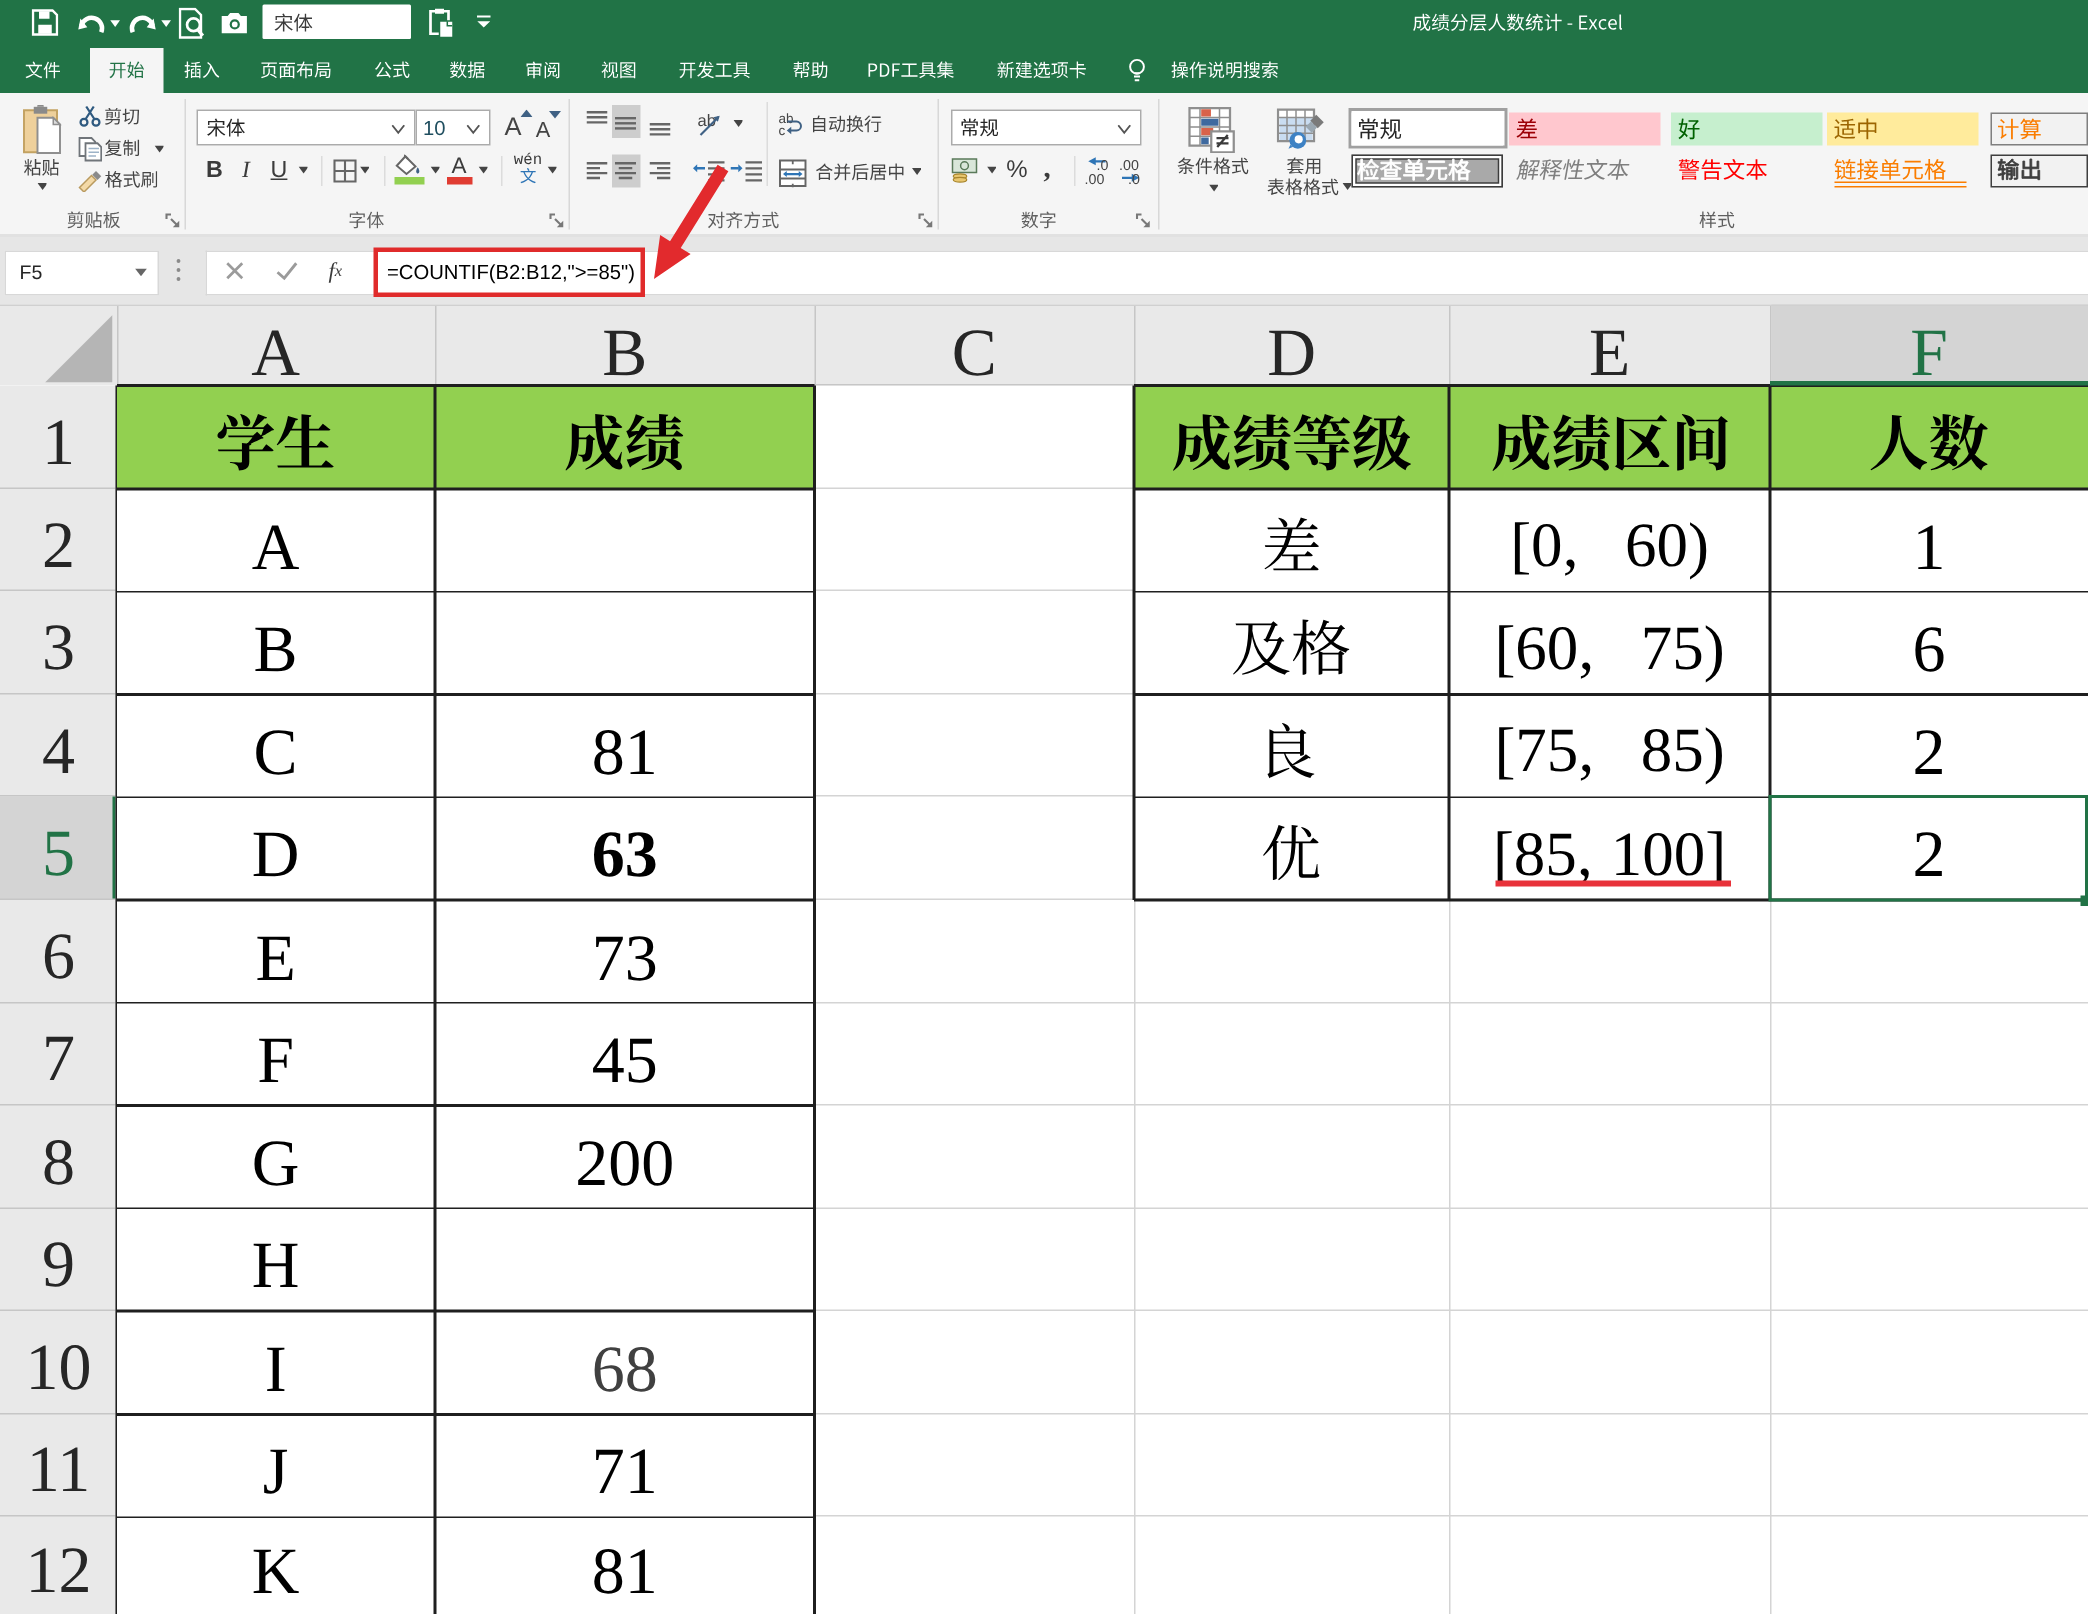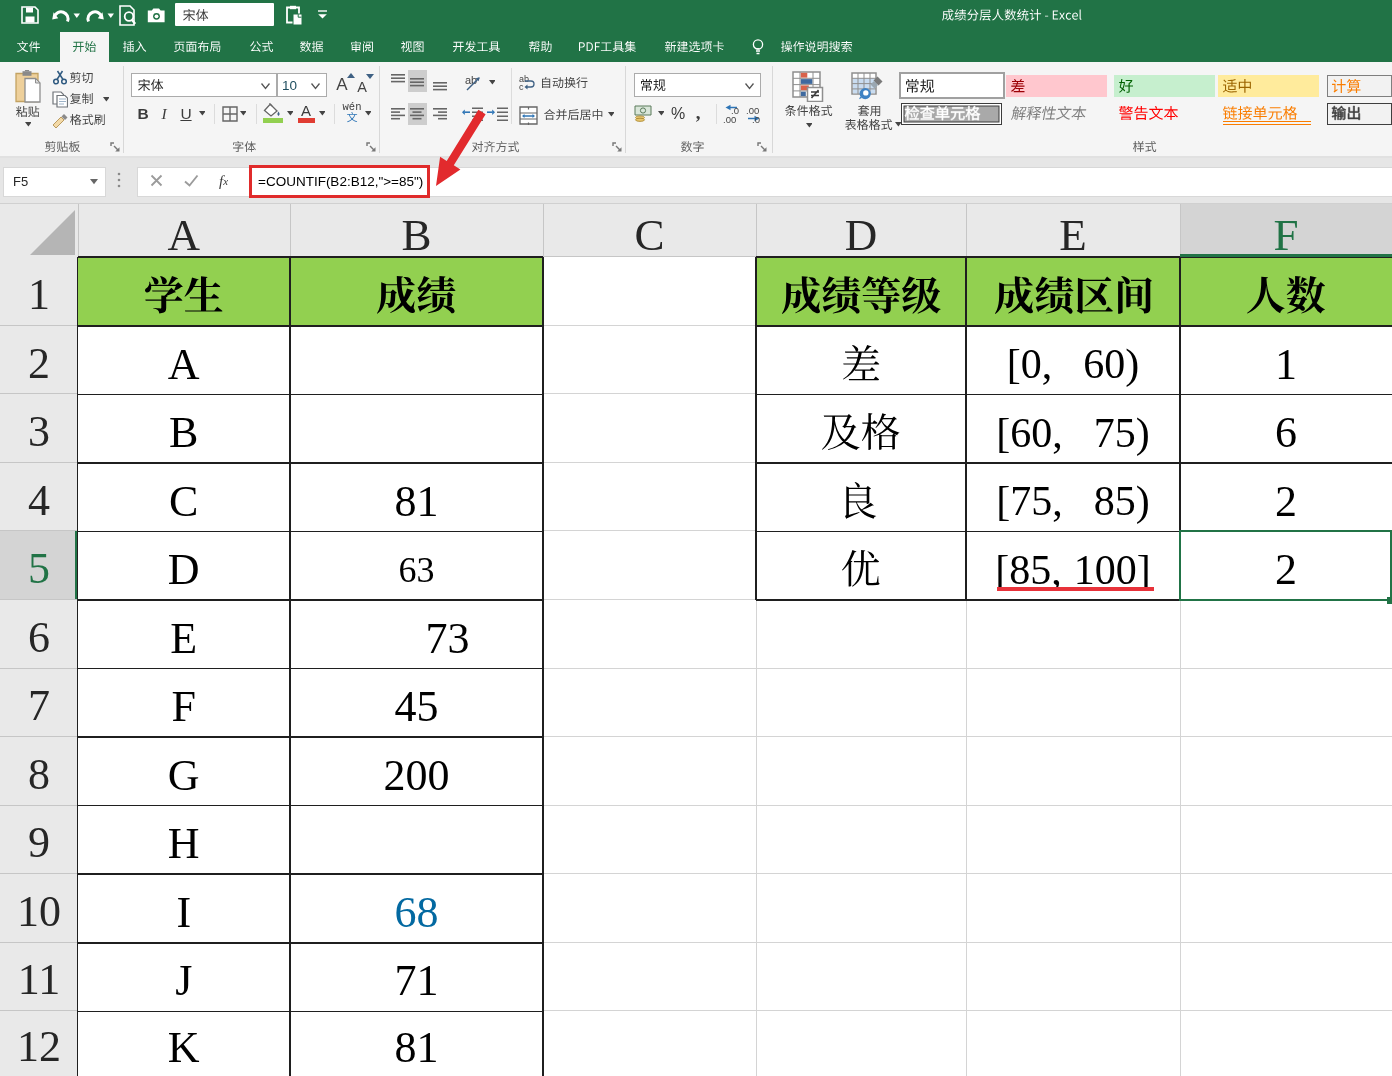--- a/index.html
+++ b/index.html
@@ -651,30 +651,30 @@
 <svg style="position:absolute;left:1244.9px;top:273.7px;" width="82.2" height="41.6">
       <g transform="translate(0.7,36.0)">
         <path d="M20.7 -31.6Q21 -25.8 22 -21.1Q23 -16.5 25 -12.8Q27.1 -9.2 30.5 -6.5Q33.9 -3.8 39 -1.8L39 -1.4Q37.1 -1 36 0.2Q34.9 1.4 34.4 3.3Q30 1 27.2 -2.4Q24.4 -5.8 22.9 -10.2Q21.4 -14.6 20.8 -19.9Q20.2 -25.3 20 -31.5ZM20.7 -31.6Q20.6 -28.4 20.5 -25.2Q20.3 -22 19.8 -18.9Q19.3 -15.7 18.1 -12.7Q16.9 -9.6 14.9 -6.7Q12.8 -3.9 9.6 -1.3Q6.4 1.3 1.8 3.5L1.3 3Q5.7 -0.2 8.4 -3.7Q11.2 -7.1 12.7 -10.8Q14.2 -14.4 14.8 -18.1Q15.4 -21.9 15.5 -25.7Q15.6 -29.5 15.6 -33.3L22.2 -32.7Q22.1 -32.2 21.8 -32Q21.5 -31.7 20.7 -31.6Z M57.4 -11.9V-10.7H41.9L41.5 -11.9ZM55.4 -11.9 57.7 -14.1 61.6 -10.7Q61.2 -10.2 60 -10.1Q58.6 -6.6 56.3 -3.9Q53.9 -1.2 50.3 0.6Q46.7 2.5 41.7 3.5L41.4 2.9Q47.6 0.8 51.1 -2.9Q54.6 -6.6 55.8 -11.9ZM43.7 -6.2Q47.8 -6.4 50.7 -6Q53.6 -5.7 55.4 -5Q57.2 -4.3 58.1 -3.4Q59 -2.6 59.1 -1.7Q59.3 -0.9 58.9 -0.2Q58.6 0.4 57.8 0.7Q57.1 1 56.2 0.7Q55.2 -0.4 53.7 -1.3Q52.2 -2.3 50.3 -3.1Q48.5 -3.9 46.7 -4.5Q44.8 -5.1 43.2 -5.4ZM43.2 -5.4Q43.8 -6.4 44.6 -7.8Q45.4 -9.2 46.2 -10.8Q47 -12.4 47.6 -13.8Q48.2 -15.2 48.6 -16.1L53.8 -14.3Q53.6 -13.9 53.2 -13.7Q52.7 -13.5 51.3 -13.7L52.4 -14.2Q51.8 -13.1 50.9 -11.5Q50 -9.8 49.1 -8.1Q48.1 -6.4 47.2 -5ZM75 -28.1Q75 -28.1 75.4 -27.7Q75.9 -27.4 76.6 -26.8Q77.3 -26.2 78 -25.6Q78.8 -24.9 79.5 -24.4Q79.3 -23.7 78.4 -23.7H64.5V-24.8H72.5ZM70.9 -32.4Q70.8 -32 70.4 -31.8Q70 -31.6 69.4 -31.5Q68 -25.8 65.9 -21.2Q63.8 -16.6 60.6 -13.3L60.1 -13.6Q61.2 -16.2 62 -19.6Q62.9 -22.9 63.5 -26.6Q64.1 -30.3 64.4 -33.9ZM76.3 -24.8Q75.8 -19.9 74.7 -15.5Q73.6 -11.2 71.3 -7.5Q69.1 -3.9 65.3 -1.1Q61.5 1.7 55.8 3.5L55.6 3.1Q60 0.7 62.9 -2.3Q65.8 -5.3 67.6 -8.9Q69.3 -12.4 70.1 -16.4Q70.9 -20.4 71.1 -24.8ZM63.9 -24.2Q64.8 -18.6 66.6 -14Q68.5 -9.5 71.6 -6.2Q74.8 -2.8 79.3 -0.6L79.2 -0.2Q77.6 0.1 76.6 1Q75.6 2 75.1 3.6Q71.2 0.9 68.9 -3.1Q66.5 -7.1 65.3 -12.2Q64 -17.3 63.4 -23.2ZM61.2 -31.1Q61.1 -30.8 60.7 -30.5Q60.4 -30.3 59.8 -30.3Q58.7 -29.2 57.6 -28.1Q56.4 -26.9 55.3 -26.1L54.7 -26.4Q55.1 -27.6 55.5 -29.3Q56 -31 56.3 -32.8ZM43.2 -32.5Q45.3 -31.9 46.5 -31.1Q47.6 -30.2 48 -29.4Q48.4 -28.5 48.3 -27.8Q48.1 -27 47.6 -26.5Q47 -26.1 46.2 -26.1Q45.5 -26.1 44.7 -26.8Q44.6 -28.2 44 -29.7Q43.4 -31.2 42.8 -32.2ZM53.2 -23.7Q55.8 -23.4 57.4 -22.6Q59 -21.8 59.7 -20.9Q60.4 -20 60.5 -19.1Q60.5 -18.2 60 -17.6Q59.5 -17 58.7 -16.9Q57.8 -16.8 56.8 -17.4Q56.6 -18.4 55.9 -19.5Q55.2 -20.6 54.4 -21.7Q53.6 -22.7 52.8 -23.4ZM52.8 -24.6Q51.2 -21.5 48.2 -19.1Q45.2 -16.6 41.4 -15L41 -15.5Q43.5 -17.4 45.3 -20Q47.1 -22.6 48.1 -25.3H52.8ZM55 -33.4Q55 -33.1 54.7 -32.8Q54.4 -32.6 53.6 -32.4V-16.8Q53.6 -16.6 53.1 -16.4Q52.6 -16.1 51.8 -15.9Q51 -15.6 50.2 -15.6H49.4V-34ZM59 -28.2Q59 -28.2 59.6 -27.6Q60.2 -27.1 61.1 -26.4Q62 -25.6 62.6 -24.9Q62.5 -24.3 61.6 -24.3H41.8L41.4 -25.4H57Z" fill="#000"></path>
       </g>
     </svg>
 <div style="position:absolute;left:77.5px;top:325.8px;width:212.5px;height:68.5px;display:flex;align-items:center;justify-content:center;font-family:'Liberation Serif';font-size:44px;color:#000;font-weight:normal;transform:translateY(4px);">A</div>
 <div style="position:absolute;left:77.5px;top:394.3px;width:212.5px;height:68.5px;display:flex;align-items:center;justify-content:center;font-family:'Liberation Serif';font-size:44px;color:#000;font-weight:normal;transform:translateY(4px);">B</div>
 <div style="position:absolute;left:77.5px;top:462.8px;width:212.5px;height:68.5px;display:flex;align-items:center;justify-content:center;font-family:'Liberation Serif';font-size:44px;color:#000;font-weight:normal;transform:translateY(4px);">C</div>
 <div style="position:absolute;left:290.0px;top:462.8px;width:253.0px;height:68.5px;display:flex;align-items:center;justify-content:center;font-family:'Liberation Serif';font-size:44px;color:#000;font-weight:normal;transform:translateY(4px);">81</div>
 <div style="position:absolute;left:77.5px;top:531.4px;width:212.5px;height:68.5px;display:flex;align-items:center;justify-content:center;font-family:'Liberation Serif';font-size:44px;color:#000;font-weight:normal;transform:translateY(4px);">D</div>
-<div style="position:absolute;left:290.0px;top:531.4px;width:253.0px;height:68.5px;display:flex;align-items:center;justify-content:center;font-family:'Liberation Serif';font-size:36px;color:#000;font-weight:normal;transform:translateY(4px);text-align:right;">63</div>
+<div style="position:absolute;left:290.0px;top:531.4px;width:253.0px;height:68.5px;display:flex;align-items:center;justify-content:center;font-family:'Liberation Serif';font-size:44px;color:#000;font-weight:bold;transform:translateY(4px);text-align:right;">63</div>
 <div style="position:absolute;left:77.5px;top:600.0px;width:212.5px;height:68.5px;display:flex;align-items:center;justify-content:center;font-family:'Liberation Serif';font-size:44px;color:#000;font-weight:normal;transform:translateY(4px);">E</div>
-<div style="position:absolute;left:290.0px;top:600.0px;width:253.0px;height:68.5px;display:flex;align-items:center;justify-content:center;font-family:'Liberation Serif';font-size:44px;color:#000;font-weight:normal;transform:translateY(4px);margin-left:31px;">73</div>
+<div style="position:absolute;left:290.0px;top:600.0px;width:253.0px;height:68.5px;display:flex;align-items:center;justify-content:center;font-family:'Liberation Serif';font-size:44px;color:#000;font-weight:normal;transform:translateY(4px);">73</div>
 <div style="position:absolute;left:77.5px;top:668.5px;width:212.5px;height:68.5px;display:flex;align-items:center;justify-content:center;font-family:'Liberation Serif';font-size:44px;color:#000;font-weight:normal;transform:translateY(4px);">F</div>
 <div style="position:absolute;left:290.0px;top:668.5px;width:253.0px;height:68.5px;display:flex;align-items:center;justify-content:center;font-family:'Liberation Serif';font-size:44px;color:#000;font-weight:normal;transform:translateY(4px);">45</div>
 <div style="position:absolute;left:77.5px;top:737.0px;width:212.5px;height:68.5px;display:flex;align-items:center;justify-content:center;font-family:'Liberation Serif';font-size:44px;color:#000;font-weight:normal;transform:translateY(4px);">G</div>
 <div style="position:absolute;left:290.0px;top:737.0px;width:253.0px;height:68.5px;display:flex;align-items:center;justify-content:center;font-family:'Liberation Serif';font-size:44px;color:#000;font-weight:normal;transform:translateY(4px);">200</div>
 <div style="position:absolute;left:77.5px;top:805.6px;width:212.5px;height:68.5px;display:flex;align-items:center;justify-content:center;font-family:'Liberation Serif';font-size:44px;color:#000;font-weight:normal;transform:translateY(4px);">H</div>
 <div style="position:absolute;left:77.5px;top:874.1px;width:212.5px;height:68.5px;display:flex;align-items:center;justify-content:center;font-family:'Liberation Serif';font-size:44px;color:#000;font-weight:normal;transform:translateY(4px);">I</div>
-<div style="position:absolute;left:290.0px;top:874.1px;width:253.0px;height:68.5px;display:flex;align-items:center;justify-content:center;font-family:'Liberation Serif';font-size:44px;color:#0369a1;font-weight:normal;transform:translateY(4px);">68</div>
+<div style="position:absolute;left:290.0px;top:874.1px;width:253.0px;height:68.5px;display:flex;align-items:center;justify-content:center;font-family:'Liberation Serif';font-size:44px;color:#404040;font-weight:normal;transform:translateY(4px);">68</div>
 <div style="position:absolute;left:77.5px;top:942.7px;width:212.5px;height:68.5px;display:flex;align-items:center;justify-content:center;font-family:'Liberation Serif';font-size:44px;color:#000;font-weight:normal;transform:translateY(4px);">J</div>
 <div style="position:absolute;left:290.0px;top:942.7px;width:253.0px;height:68.5px;display:flex;align-items:center;justify-content:center;font-family:'Liberation Serif';font-size:44px;color:#000;font-weight:normal;transform:translateY(4px);">71</div>
 <div style="position:absolute;left:77.5px;top:1011.2px;width:212.5px;height:64.8px;display:flex;align-items:center;justify-content:center;font-family:'Liberation Serif';font-size:44px;color:#000;font-weight:normal;transform:translateY(4px);">K</div>
 <div style="position:absolute;left:290.0px;top:1011.2px;width:253.0px;height:64.8px;display:flex;align-items:center;justify-content:center;font-family:'Liberation Serif';font-size:44px;color:#000;font-weight:normal;transform:translateY(4px);">81</div>
 <svg style="position:absolute;left:840.9px;top:343.4px;" width="40.2" height="39.2">
       <g transform="translate(0.1,35.8)">
         <path d="M20.6 -25.8Q19.7 -20.1 17.5 -15.2Q15.3 -10.3 11.6 -6.3Q7.9 -2.3 2.4 0.7L1.9 0.2Q6.6 -3 9.8 -7.1Q13 -11.2 14.9 -16.1Q16.8 -21 17.6 -26.5H20.6ZM30.4 -32.4Q30 -31.6 28.8 -31.8Q27.8 -30.6 26.4 -29.2Q24.9 -27.8 23.5 -26.8H22.7Q23.3 -27.8 23.9 -29Q24.6 -30.2 25.1 -31.5Q25.7 -32.7 26.1 -33.8ZM11.4 -33.7Q13.4 -33.2 14.7 -32.4Q15.9 -31.7 16.5 -30.8Q17.1 -30 17.1 -29.3Q17.2 -28.5 16.8 -28Q16.5 -27.5 15.9 -27.4Q15.3 -27.3 14.6 -27.8Q14.4 -28.7 13.8 -29.8Q13.2 -30.8 12.5 -31.8Q11.7 -32.7 11 -33.4ZM24 -9V1H21.3V-9ZM34.6 -2.2Q34.6 -2.2 34.9 -2Q35.3 -1.7 35.8 -1.2Q36.4 -0.8 37 -0.3Q37.6 0.2 38 0.7Q37.9 1.4 37 1.4H8L7.7 0.2H32.6ZM30.7 -11.5Q30.7 -11.5 31.1 -11.2Q31.4 -11 31.9 -10.6Q32.4 -10.2 33 -9.6Q33.6 -9.1 34.1 -8.7Q34 -8 33 -8H13.7L13.4 -9.2H28.8ZM31.5 -23.7Q31.5 -23.7 31.9 -23.4Q32.2 -23.2 32.7 -22.8Q33.2 -22.4 33.8 -21.9Q34.4 -21.4 34.9 -21Q34.7 -20.3 33.8 -20.3H5.9L5.6 -21.5H29.7ZM33.9 -29.5Q33.9 -29.5 34.2 -29.2Q34.6 -29 35.1 -28.5Q35.7 -28.1 36.3 -27.6Q36.9 -27.1 37.4 -26.6Q37.2 -26 36.3 -26H4.2L3.8 -27.2H32ZM34.7 -17.6Q34.7 -17.6 35 -17.4Q35.4 -17.1 35.9 -16.7Q36.5 -16.2 37.1 -15.7Q37.6 -15.2 38.2 -14.8Q38.1 -14.5 37.8 -14.3Q37.5 -14.2 37.1 -14.2H2.5L2.1 -15.3H32.8Z" fill="#000"></path>
       </g>
     </svg>
 <svg style="position:absolute;left:820.3px;top:411.1px;" width="81.4" height="40.9">

